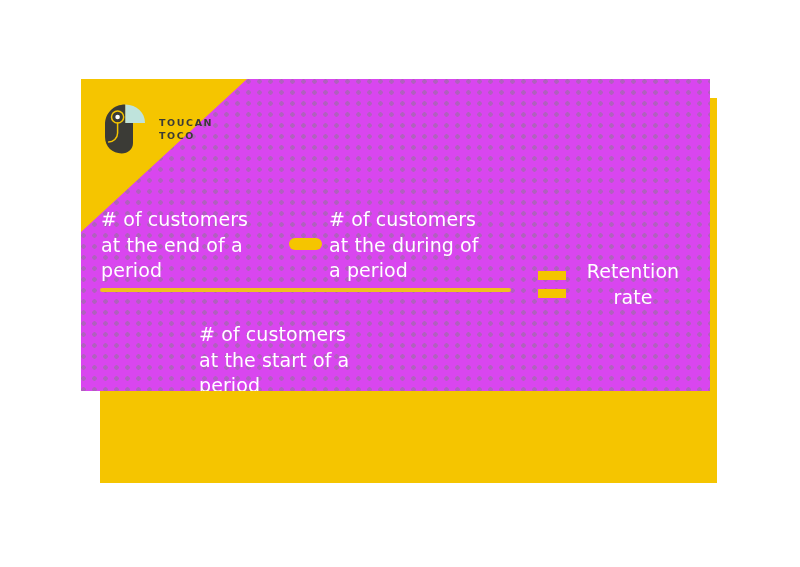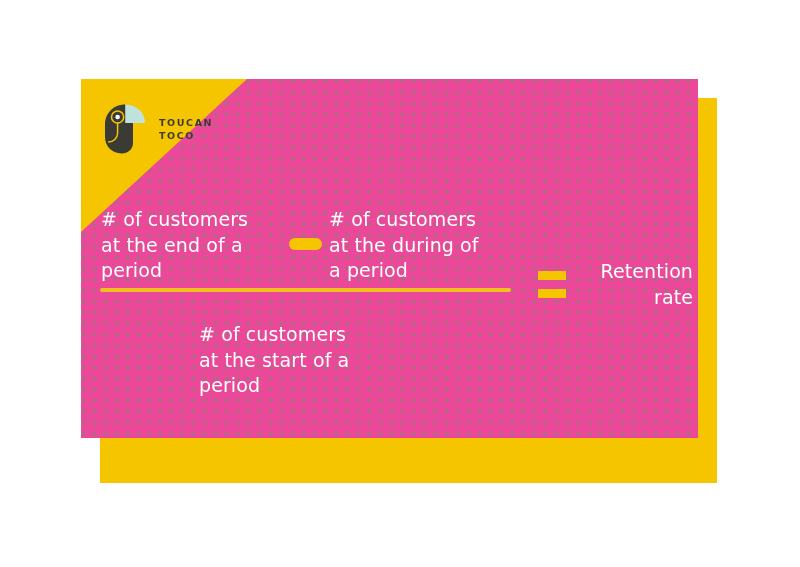--- a/index.html
+++ b/index.html
@@ -31,23 +31,24 @@
     height: 385px;
     background: #f5c500;
   }
 
   
   .card {
     position: absolute;
     left: 81px;
     top: 79px;
     width: 617px;
-    height: 359px;
-    background: #ec4899;
+    height: 312px;
+    background: #d946ef;
     overflow: hidden;
+    padding-left: 12px;
   }
 
   
   .card-texture {
     position: absolute;
     left: 0; top: 0;
     width: 100%;
     height: 100%;
     background-image:
       radial-gradient(circle at 2.5px 2.5px, rgba(110,140,110,0.38) 2.1px, rgba(110,140,110,0) 2.4px);
@@ -175,21 +176,21 @@
   .equals-bar.bottom { top: 18px; }
 
   
   .result {
     position: absolute;
     left: 492px;
     top: 180px;
     width: 120px;
     text-align: center;
   }
-  .result .eq-text { text-align: right; }
+  .result .eq-text { text-align: center; }
 </style>
 </head>
 <body>
 
 <div id="stage">
 
   <div class="shadow-block"></div>
 
   <div class="card">
 

